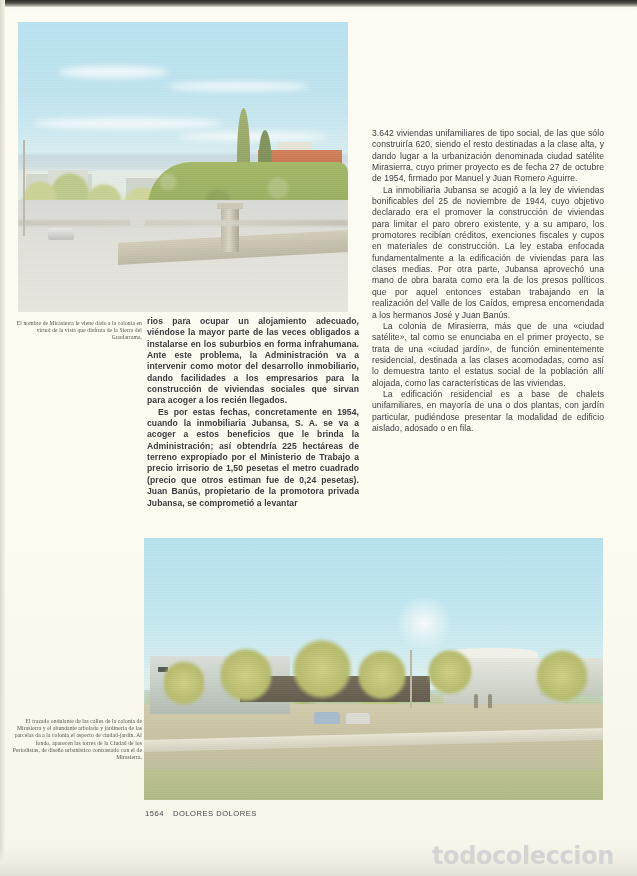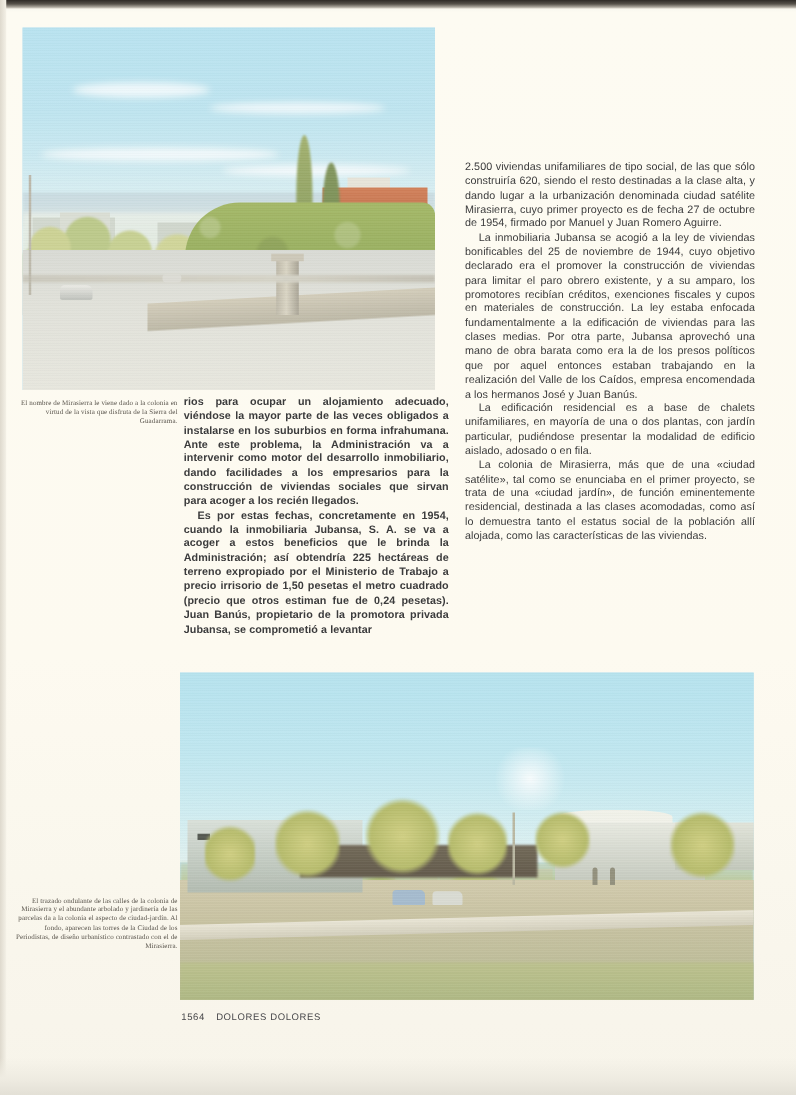--- a/index.html
+++ b/index.html
@@ -398,24 +398,24 @@
   </div>
 
   <div class="caption caption-1">El nombre de Mirasierra le viene dado a la colonia en virtud de la vista que disfruta de la Sierra del Guadarrama.</div>
 
   <div class="col col-mid">
     <p>rios para ocupar un alojamiento adecuado, viéndose la mayor parte de las veces obligados a instalarse en los suburbios en forma infrahumana. Ante este problema, la Administración va a intervenir como motor del desarrollo inmobiliario, dando facilidades a los empresarios para la construcción de viviendas sociales que sirvan para acoger a los recién llegados.</p>
     <p>Es por estas fechas, concretamente en 1954, cuando la inmobiliaria Jubansa, S. A. se va a acoger a estos beneficios que le brinda la Administración; así obtendría 225 hectáreas de terreno expropiado por el Ministerio de Trabajo a precio irrisorio de 1,50 pesetas el metro cuadrado (precio que otros estiman fue de 0,24 pesetas). Juan Banús, propietario de la promotora privada Jubansa, se comprometió a levantar</p>
   </div>
 
   <div class="col col-right">
-    <p>2.500 viviendas unifamiliares de tipo social, de las que sólo construiría 620, siendo el resto destinadas a la clase alta, y dando lugar a la urbanización denominada ciudad satélite Mirasierra, cuyo primer proyecto es de fecha 27 de octubre de 1954, firmado por Manuel y Juan Romero Aguirre.</p>
+    <p>3.642 viviendas unifamiliares de tipo social, de las que sólo construiría 620, siendo el resto destinadas a la clase alta, y dando lugar a la urbanización denominada ciudad satélite Mirasierra, cuyo primer proyecto es de fecha 27 de octubre de 1954, firmado por Manuel y Juan Romero Aguirre.</p>
     <p>La inmobiliaria Jubansa se acogió a la ley de viviendas bonificables del 25 de noviembre de 1944, cuyo objetivo declarado era el promover la construcción de viviendas para limitar el paro obrero existente, y a su amparo, los promotores recibían créditos, exenciones fiscales y cupos en materiales de construcción. La ley estaba enfocada fundamentalmente a la edificación de viviendas para las clases medias. Por otra parte, Jubansa aprovechó una mano de obra barata como era la de los presos políticos que por aquel entonces estaban trabajando en la realización del Valle de los Caídos, empresa encomendada a los hermanos José y Juan Banús.</p>
+    <p>La colonia de Mirasierra, más que de una «ciudad satélite», tal como se enunciaba en el primer proyecto, se trata de una «ciudad jardín», de función eminentemente residencial, destinada a las clases acomodadas, como así lo demuestra tanto el estatus social de la población allí alojada, como las características de las viviendas.</p>
     <p>La edificación residencial es a base de chalets unifamiliares, en mayoría de una o dos plantas, con jardín particular, pudiéndose presentar la modalidad de edificio aislado, adosado o en fila.</p>
-    <p>La colonia de Mirasierra, más que de una «ciudad satélite», tal como se enunciaba en el primer proyecto, se trata de una «ciudad jardín», de función eminentemente residencial, destinada a las clases acomodadas, como así lo demuestra tanto el estatus social de la población allí alojada, como las características de las viviendas.</p>
   </div>
 
   <div class="photo photo-bottom">
     <div class="p2-sky"></div>
     <div class="p2-sun"></div>
 
     <div class="p2-towers">
       <div class="p2-tower" style="left:0px;width:16px;height:26px;"></div>
       <div class="p2-tower" style="left:18px;width:14px;height:30px;"></div>
       <div class="p2-tower" style="left:34px;width:18px;height:22px;"></div>
@@ -464,14 +464,15 @@
   </div>
 
   <div class="caption caption-2">El trazado ondulante de las calles de la colonia de Mirasierra y el abundante arbolado y jardinería de las parcelas da a la colonia el aspecto de ciudad-jardín. Al fondo, aparecen las torres de la Ciudad de los Periodistas, de diseño urbanístico contrastado con el de Mirasierra.</div>
 
   <div class="folio">
     <span class="folio-num">1564</span><span>DOLORES DOLORES</span>
   </div>
 
   <div class="scan-edge-bottom"></div>
 
+  <div class="watermark">todocoleccion</div>
 
 </div>
 
 </body></html>

